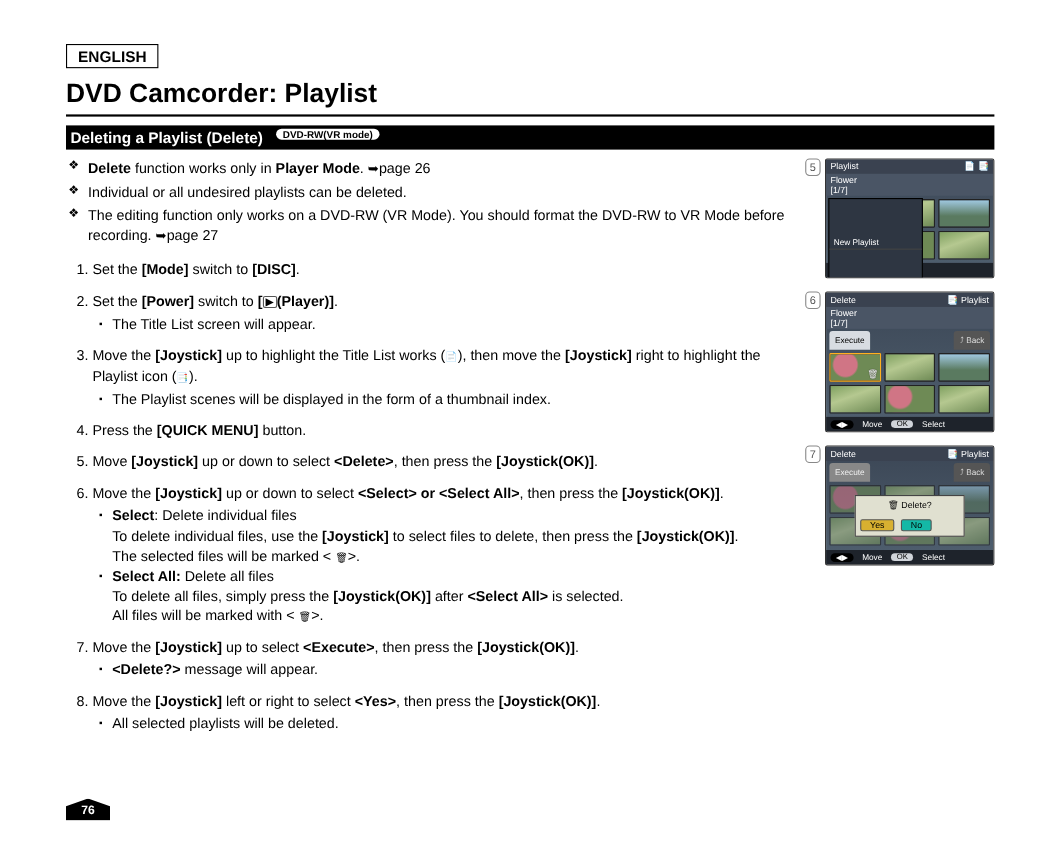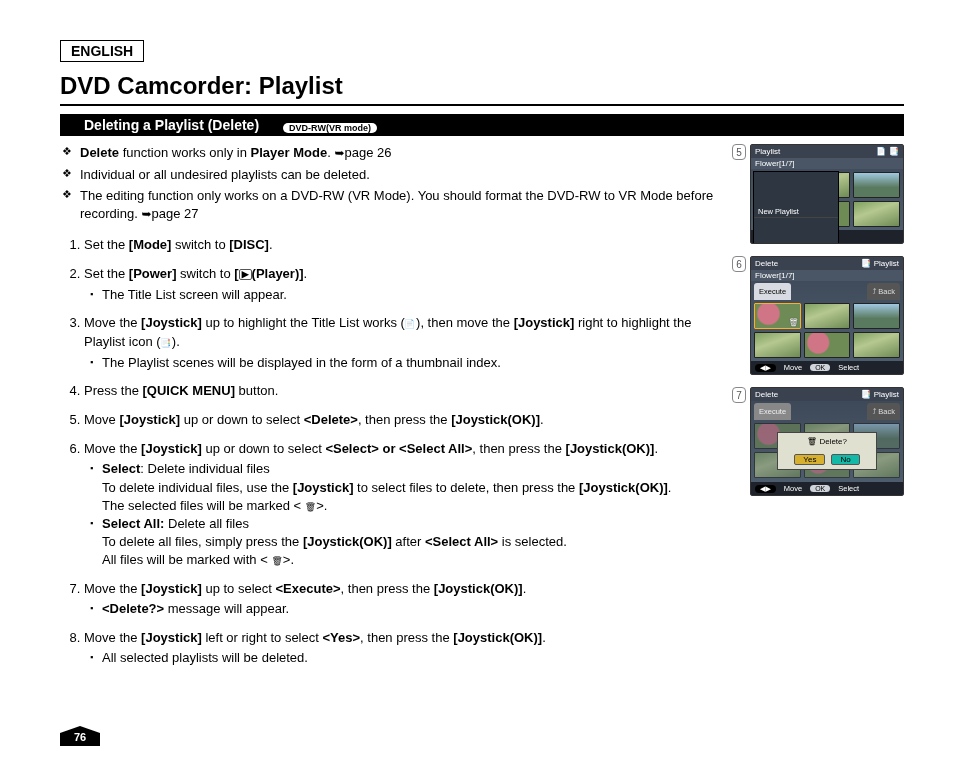--- a/index.html
+++ b/index.html
@@ -1,20 +1,20 @@
 <!DOCTYPE html>
 <html><head>
 <meta charset="utf-8">
 <style>
   * { box-sizing: border-box; margin: 0; padding: 0; }
   body { font-family: Arial, Helvetica, sans-serif; font-size: 13px; color: #000; background: #fff; }
   .page { width: 954px; height: 766px; position: relative; padding: 40px 50px 30px 60px; }
   .lang-box { display: inline-block; border: 1.5px solid #000; padding: 2px 10px; font-weight: bold; font-size: 14px; margin-bottom: 10px; }
   .title { font-size: 24px; font-weight: bold; border-bottom: 2px solid #000; padding-bottom: 4px; margin-bottom: 8px; }
-  .section-bar { background: #000; color: #fff; padding: 3px 24px; font-weight: bold; font-size: 14px; display: flex; align-items: flex-end; gap: 24px; margin-bottom: 8px; }
+  .section-bar { background: #000; color: #fff; padding: 3px 4px; font-weight: bold; font-size: 14px; display: flex; align-items: flex-start; gap: 12px; margin-bottom: 8px; }
   .mode-badge { background: #fff; color: #000; border-radius: 8px; padding: 0 6px; font-size: 9px; white-space: nowrap; }
   .content-row { display: flex; gap: 10px; }
   .left-col { flex: 1; }
   .right-col { width: 172px; display: flex; flex-direction: column; gap: 12px; }
   .intro-list { margin-left: 20px; margin-bottom: 14px; }
   .intro-list li { list-style: none; position: relative; margin-bottom: 4px; line-height: 1.35; }
   .intro-list li::before { content: "❖"; position: absolute; left: -18px; font-size: 11px; }
   ol.steps { margin-left: 24px; }
   ol.steps > li { margin-bottom: 10px; line-height: 1.45; }
   ul.sub { list-style: none; margin-left: 6px; margin-top: 2px; }
@@ -25,38 +25,38 @@
   .page-num .shape { position: relative; width: 40px; height: 20px; }
   .page-num .shape::before { content: ""; position: absolute; inset: 0; background: #000; clip-path: polygon(50% 0, 100% 35%, 100% 100%, 0 100%, 0 35%); }
   .page-num span { position: absolute; inset: 0; color: #fff; font-size: 11px; font-weight: bold; display: flex; align-items: center; justify-content: center; padding-top: 2px; }
   .inline-icon { display: inline-block; border: 1px solid #555; border-radius: 2px; font-size: 9px; padding: 0 2px; vertical-align: 1px; line-height: 1; }
   .arrow { font-size: 12px; }
   
   .fig { display: flex; gap: 4px; align-items: flex-start; }
   .fig-num { border: 1px solid #888; border-radius: 4px; font-size: 10px; width: 14px; height: 16px; display: flex; align-items: center; justify-content: center; color: #555; flex-shrink: 0; }
   .screen { width: 164px; background: linear-gradient(#3b4655, #506070); border: 1px solid #333; color: #fff; font-size: 8px; border-radius: 2px; overflow: hidden; }
   .sc-header { display: flex; justify-content: space-between; align-items: center; background: #3a4250; padding: 2px 4px; font-size: 8px; }
-  .sc-title-row { display: flex; padding: 1px 4px; font-size: 8px; background: #4a5565; }
+  .sc-title-row { display: flex; justify-content: space-between; padding: 1px 4px; font-size: 8px; background: #4a5565; flex-direction: column; }
   .sc-body { position: relative; padding: 3px; }
   .thumbs { display: grid; grid-template-columns: repeat(3, 1fr); gap: 3px; }
   .thumb { height: 26px; background: linear-gradient(160deg, #7fa060, #b5c890 40%, #6e8a55); border: 1px solid #222; border-radius: 1px; }
   .thumb.alt { background: linear-gradient(#a0c8e0, #5a7a60 60%); }
   .thumb.flower { background: radial-gradient(circle at 30% 40%, #d07585 0 30%, #6e8a55 35%); }
   .menu-overlay { position: absolute; top: 2px; left: 2px; background: #2e3642; border: 1px solid #000; font-size: 7.5px; }
   .menu-overlay div { padding: 1px 4px; border-bottom: 1px solid #444; white-space: nowrap; margin-top: 34px; }
   .menu-overlay .hl { background: #d0d4da; color: #000; display: flex; justify-content: space-between; gap: 6px; }
   .hl-select { background: #000; color: #fff; padding: 0 4px; border-radius: 2px; margin-left: 4px; }
   .sc-footer { background: #1e232b; padding: 2px 4px; display: flex; gap: 8px; font-size: 7.5px; align-items: center; }
   .pill { background: #d0d4da; color: #000; border-radius: 6px; padding: 0 5px; font-size: 7px; display: inline-flex; align-items: center; gap: 2px; }
   .pill.dark { background: #000; color: #fff; }
   .tab-row { display: flex; gap: 3px; padding: 2px 3px 0 3px; align-items: center; }
   .tab { background: #d8dce2; color: #000; border-radius: 3px 3px 0 0; padding: 4px 5px; font-size: 7.5px; }
   .tab.grey { background: #555; color: #ddd; }
   .dialog { position: absolute; top: 50%; left: 50%; transform: translate(-50%, -50%); background: #e0e0d0; color: #000; border: 1px solid #444; width: 100px; padding: 4px; font-size: 8px; text-align: center; }
-  .dialog .btns { display: flex; justify-content: center; gap: 6px; margin-top: 8px; }
+  .dialog .btns { display: flex; gap: 6px; margin-top: 8px; }
   .dialog .btn { background: #14b8a6; border: 1px solid #555; padding: 0 8px; font-size: 8px; border-radius: 2px; }
   .dialog .btn.hl { background: #d8b030; }
   .thumb.sel { outline: 1.5px solid #ffb020; outline-offset: -1px; position: relative; }
   .thumb.sel::after { content: "🗑"; position: absolute; bottom: 1px; right: 1px; font-size: 8px; color: #fff; text-shadow: 0 0 1px #000; }
   .micon { font-size: 9px; }
 </style>
 </head>
 <body>
 
 <div class="page">

